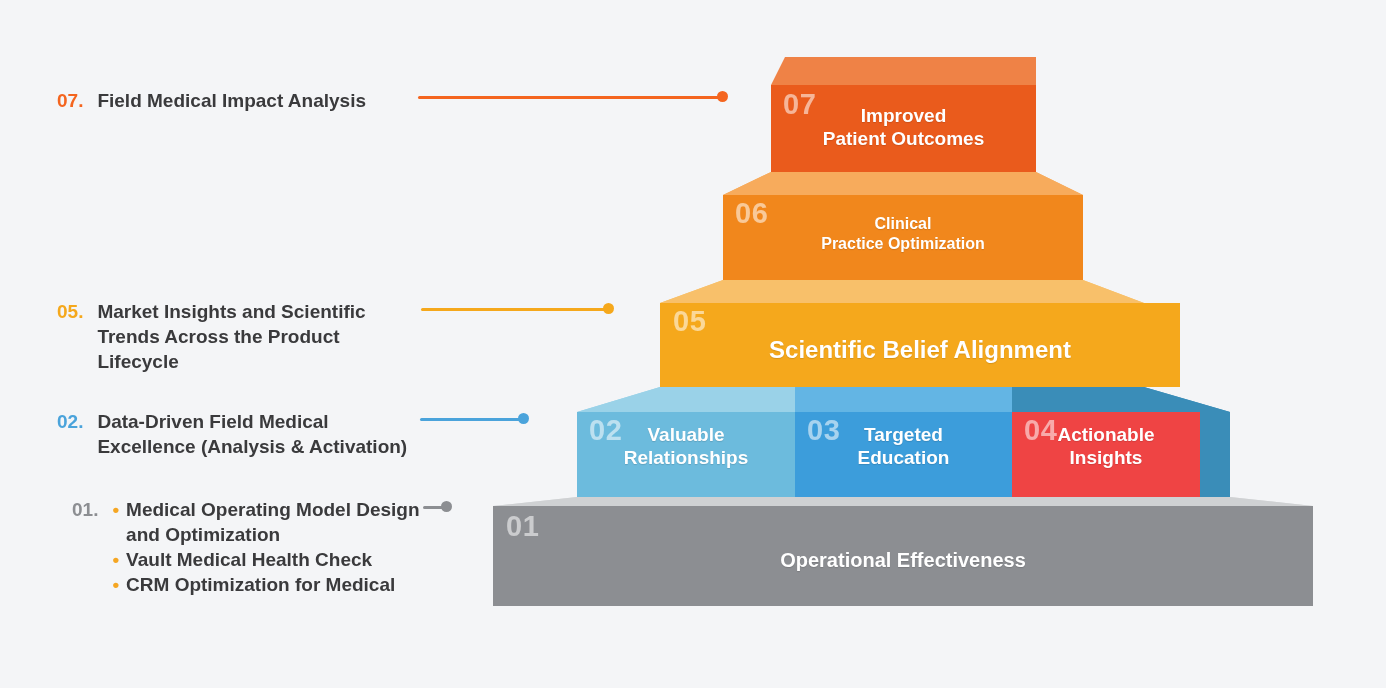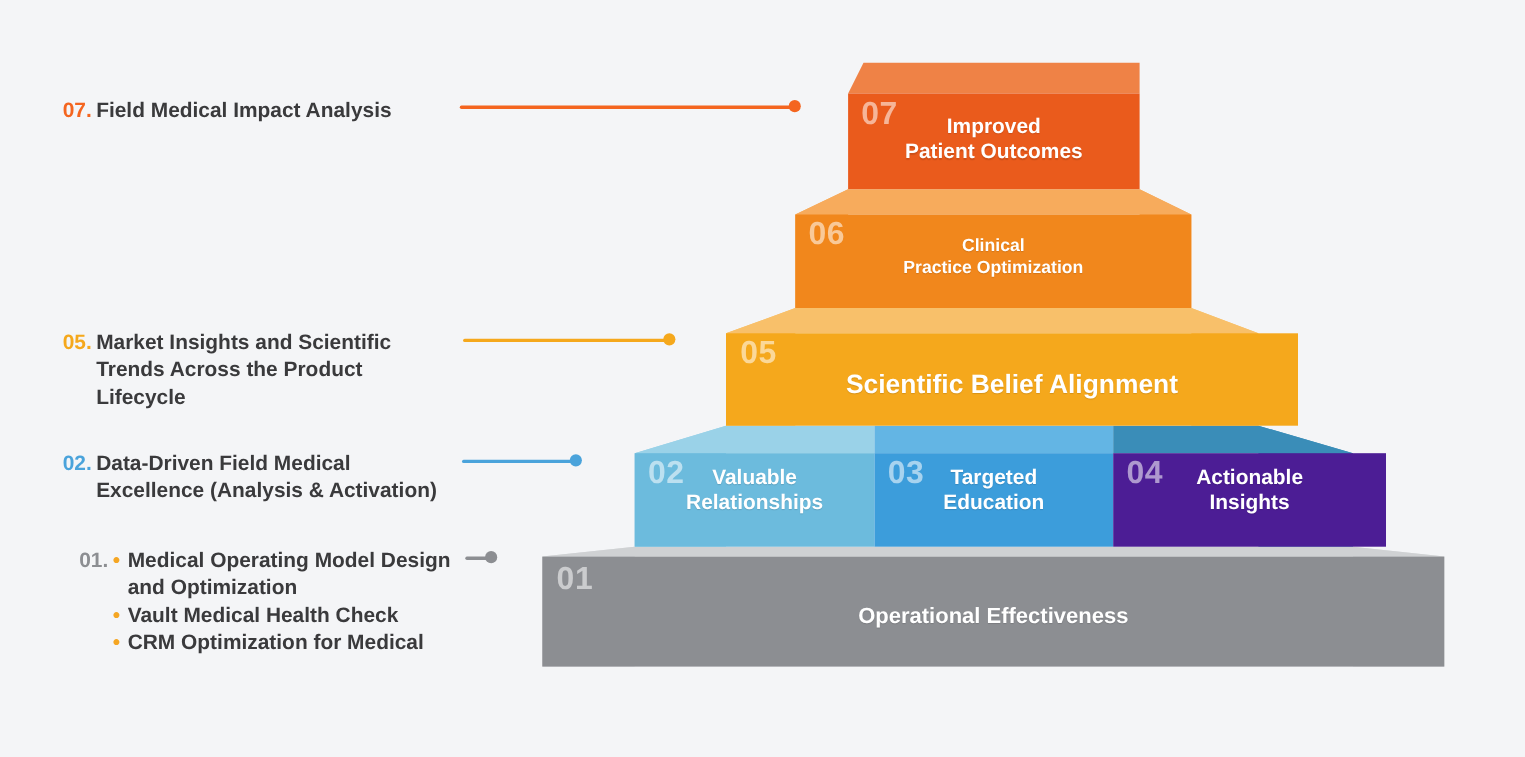--- a/index.html
+++ b/index.html
@@ -9,21 +9,21 @@
     font-family:"Liberation Sans","DejaVu Sans",sans-serif;
     overflow:hidden;
     position:relative;
   }
   #stage{position:absolute;left:0;top:0;width:1386px;height:688px;}
 
   
   .legend-item{position:absolute;display:flex;align-items:flex-start;}
   .lg-num{
     font-size:19px;font-weight:bold;line-height:25px;
-    margin-right:4px;white-space:nowrap;
+    margin-right:14px;white-space:nowrap;
   }
   .lg-body{font-size:19px;font-weight:bold;color:#3a3a3c;line-height:25px;}
   .lg-text{white-space:pre-line;}
 
   .bullet-row{display:flex;align-items:flex-start;line-height:25px;}
   .bullet-dot{
     color:#f5a623;font-size:19px;line-height:25px;margin-right:7px;
     flex:0 0 auto;
   }
   .bullet-txt{white-space:pre-line;}
@@ -87,21 +87,21 @@
       <div class="tier-face" style="left: 577px; top: 412px; width: 218px; height: 85px; background: rgb(108, 187, 221);">
         <div class="tier-num" style="left: 12px; top: 2px;">02</div>
         <div class="tier-label" style="top: 11px; font-size: 19px;">Valuable
 Relationships</div>
       </div>
       <div class="tier-face" style="left: 795px; top: 412px; width: 217px; height: 85px; background: rgb(60, 157, 219);">
         <div class="tier-num" style="left: 12px; top: 2px;">03</div>
         <div class="tier-label" style="top: 11px; font-size: 19px;">Targeted
 Education</div>
       </div>
-      <div class="tier-face" style="left: 1012px; top: 412px; width: 248px; height: 85px; background: #4c1d95;">
+      <div class="tier-face" style="left: 1012px; top: 412px; width: 188px; height: 85px; background: #ef4444;">
         <div class="tier-num" style="left: 12px; top: 2px;">04</div>
         <div class="tier-label" style="top: 11px; font-size: 19px;">Actionable
 Insights</div>
       </div>
       <div class="tier-face" style="left: 493px; top: 506px; width: 820px; height: 100px; background: rgb(140, 142, 146);">
         <div class="tier-num" style="left: 13px; top: 4px;">01</div>
         <div class="tier-label" style="top: 42px; font-size: 20px;">Operational Effectiveness</div>
       </div>
     </div>
 

